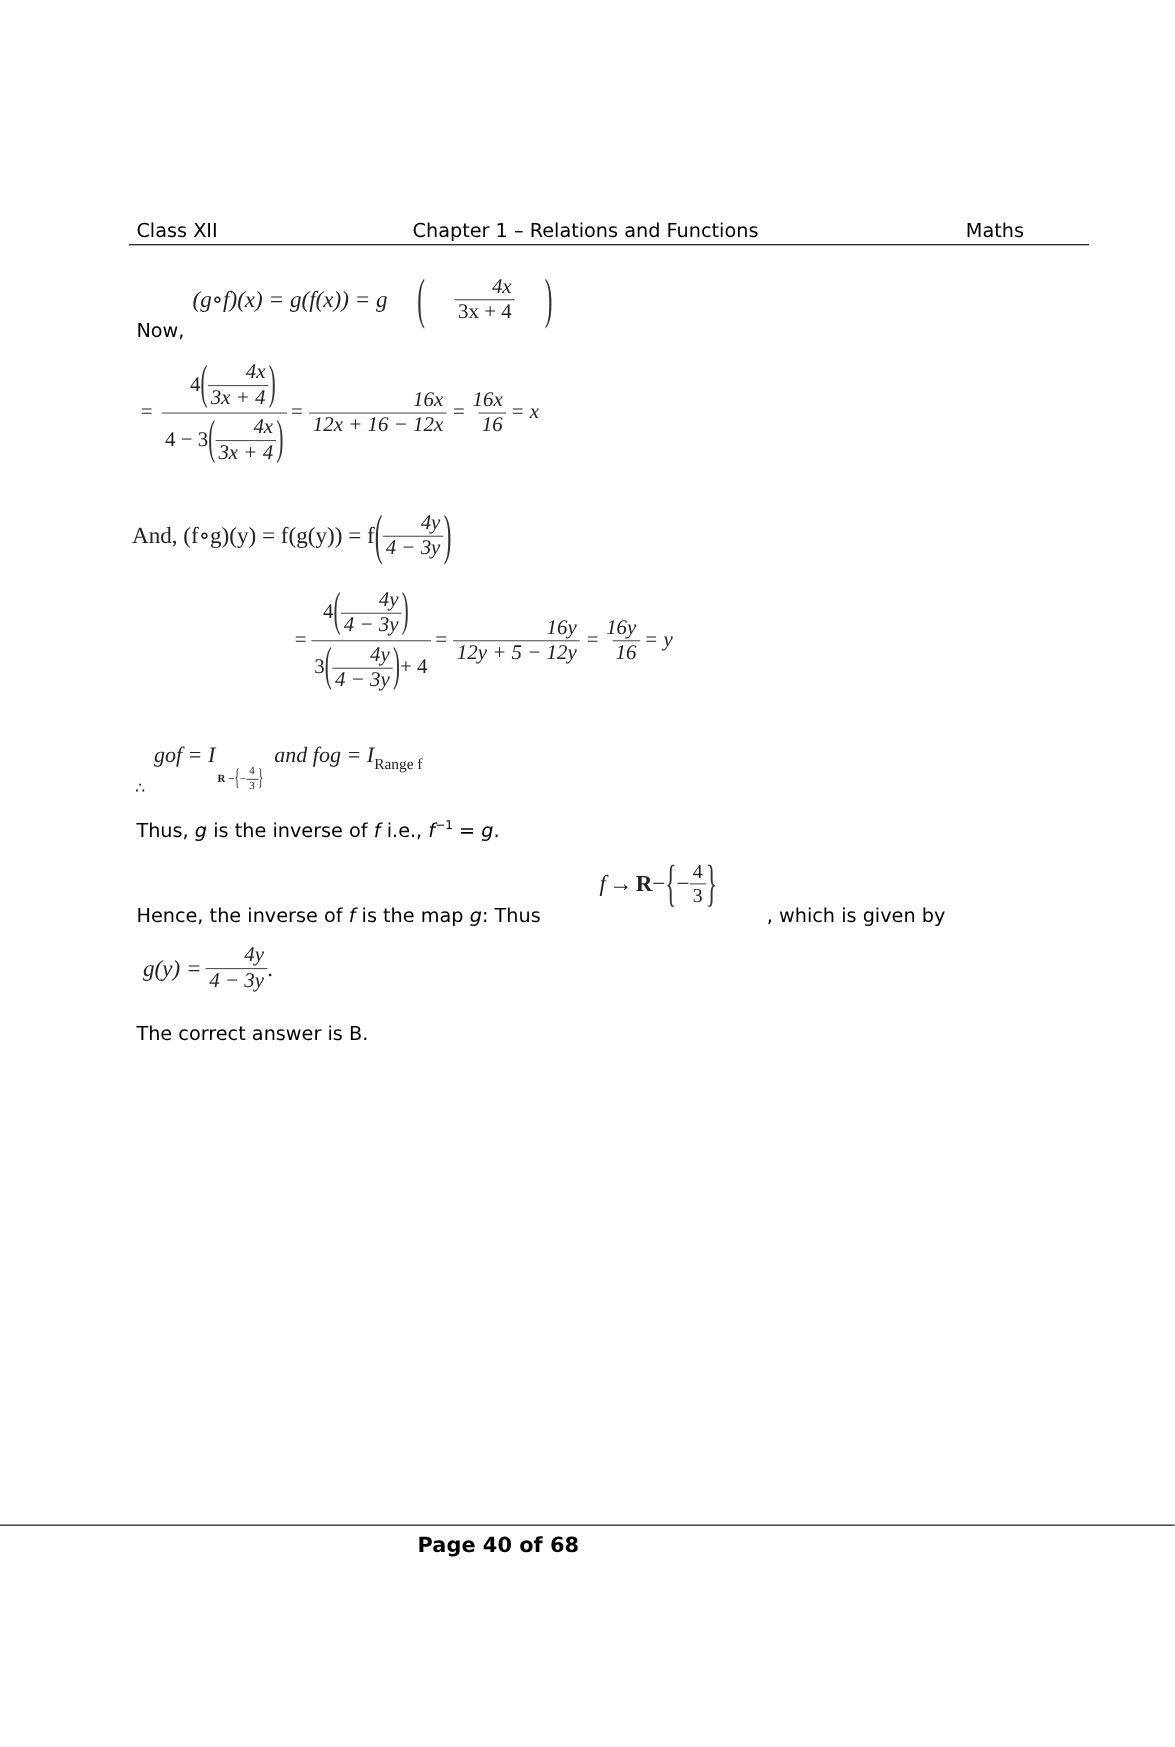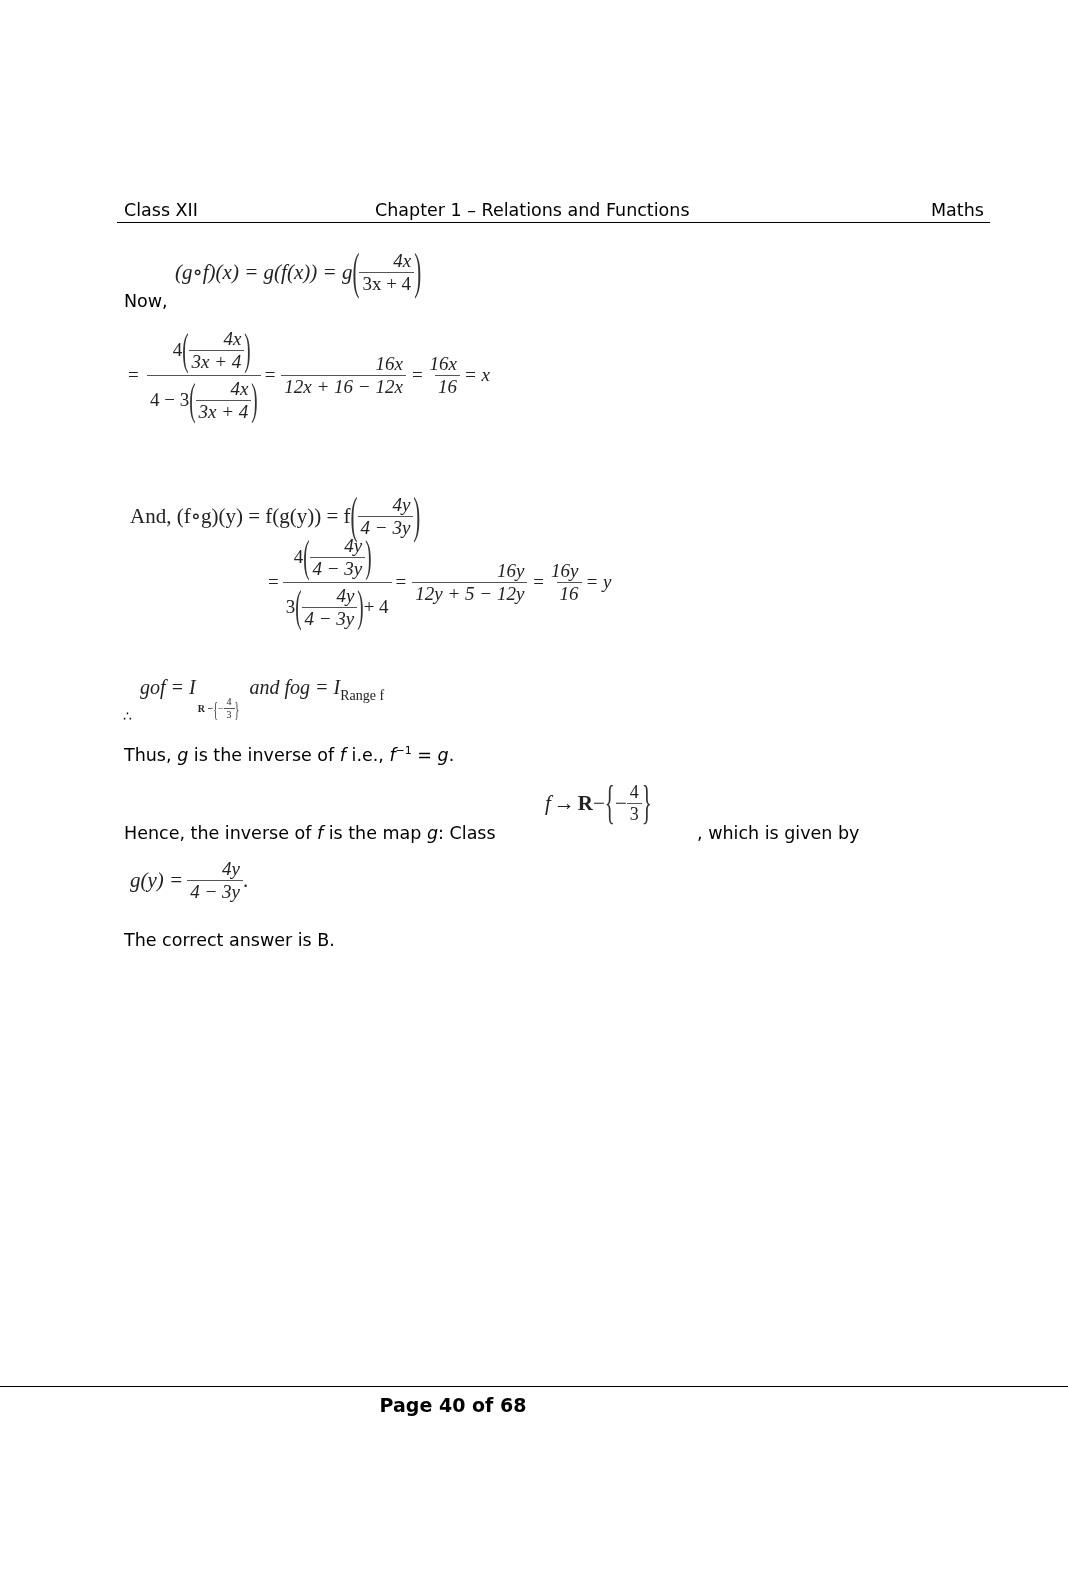--- a/index.html
+++ b/index.html
@@ -17,26 +17,26 @@
   .brace { display:inline-block; transform:scaleY(2.2); color:#333; }
   .footer-rule { left:0; top:1386px; width:1068px; border-top:1.5px solid #000; }
   .footer { top:1394px; left:0; width:906px; text-align:center; font-weight:bold; font-size:19px; font-family:"DejaVu Sans", sans-serif; }
   .row { display:flex; align-items:center; white-space:nowrap; }
 </style>
 </head>
 <body>
 
 <div class="abs hdr" style="left:124px;">Class XII</div>
 <div class="abs hdr" style="left:375px;">Chapter 1 – Relations and Functions</div>
-<div class="abs hdr" style="left:931px;">Maths</div>
+<div class="abs hdr" style="left:878px;">Maths</div>
 <div class="abs hdr-rule"></div>
 
 <div class="abs txt" style="left:124px; top:291px;">Now,</div>
 
-<div class="abs math row" style="left:175px; top:250px; font-size:21px;">
+<div class="abs math row" style="left:175px; top:250px; font-size:21px;gap:27px;">
   <span class="i">(g∘f)(x) = g(f(x)) = g</span>
   <span class="bigparen" style="transform:scaleY(2.4);">(</span>
   <span class="frac i" style="font-size:19px;">
     <span class="num">4x</span>
     <span class="den" style="font-style:normal;">3x + 4</span>
   </span>
   <span class="bigparen" style="transform:scaleY(2.4);">)</span>
 </div>
 
 <div class="abs math row" style="left:128px; top:328px; font-size:19px;">
@@ -67,21 +67,21 @@
     <span class="den">12x + 16 − 12x</span>
   </span>
   <span>=</span>
   <span class="frac i" style="margin:0 4px;">
     <span class="num">16x</span>
     <span class="den">16</span>
   </span>
   <span class="i">= x</span>
 </div>
 
-<div class="abs math row" style="left:130px; top:465px; font-size:21px;margin-top:29px;">
+<div class="abs math row" style="left:120px; top:465px; font-size:21px;">
   <span>And, (f∘g)(y) = f(g(y)) = f</span>
   <span class="bigparen" style="transform:scaleY(2.4);">(</span>
   <span class="frac i" style="font-size:19px;">
     <span class="num">4y</span>
     <span class="den">4 − 3y</span>
   </span>
   <span class="bigparen" style="transform:scaleY(2.4);">)</span>
 </div>
 
 <div class="abs math row" style="left:268px; top:535px; font-size:19px;">
@@ -135,21 +135,21 @@
   <span class="i">and fog = I</span>
   <span style="font-size:14px; margin-top:12px;">Range f</span>
 </div>
 <div class="abs" style="left:123px; top:708px; font-size:14px;">∴</div>
 
 <div class="abs txt" style="left:124px; top:744px;">
   <span>Thus, </span><span class="i">g</span><span> is the inverse of </span><span class="i">f</span><span> i.e., </span><span class="i">f</span><sup style="font-size:11px;">−1</sup><span> = </span><span class="i">g</span><span>.</span>
 </div>
 
 <div class="abs txt" style="left:124px; top:823px;">
-  <span>Hence, the inverse of </span><span class="i">f</span><span> is the map </span><span class="i">g</span><span>: Class</span>
+  <span>Hence, the inverse of </span><span class="i">f</span><span> is the map </span><span class="i">g</span><span>: Thus</span>
 </div>
 <div class="abs math row" style="left:545px; top:782px; font-size:21px;">
   <span class="i">f</span>
   <span style="margin:0 3px;">→</span>
   <b>R</b>
   <span>−</span>
   <span class="brace">{</span>
   <span>−</span>
   <span class="frac" style="font-size:18px;">
       <span class="num">4</span>

